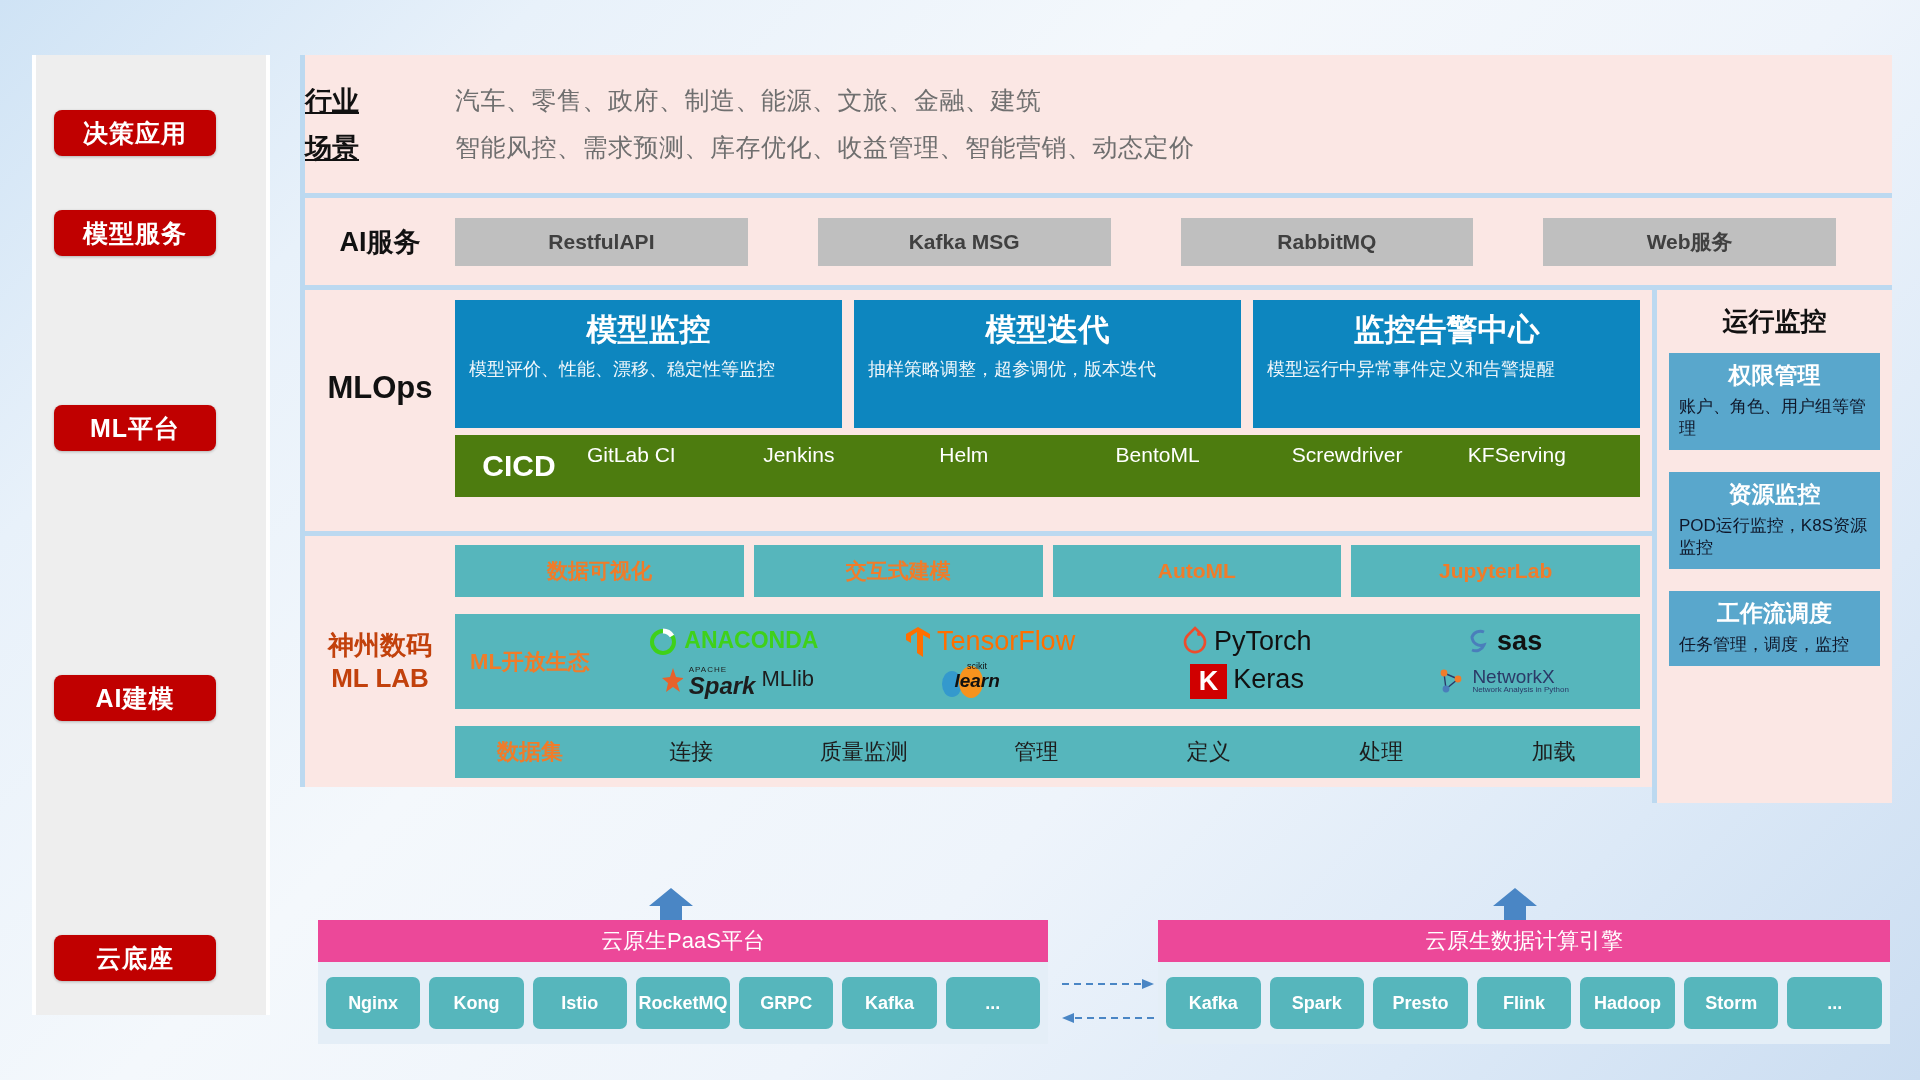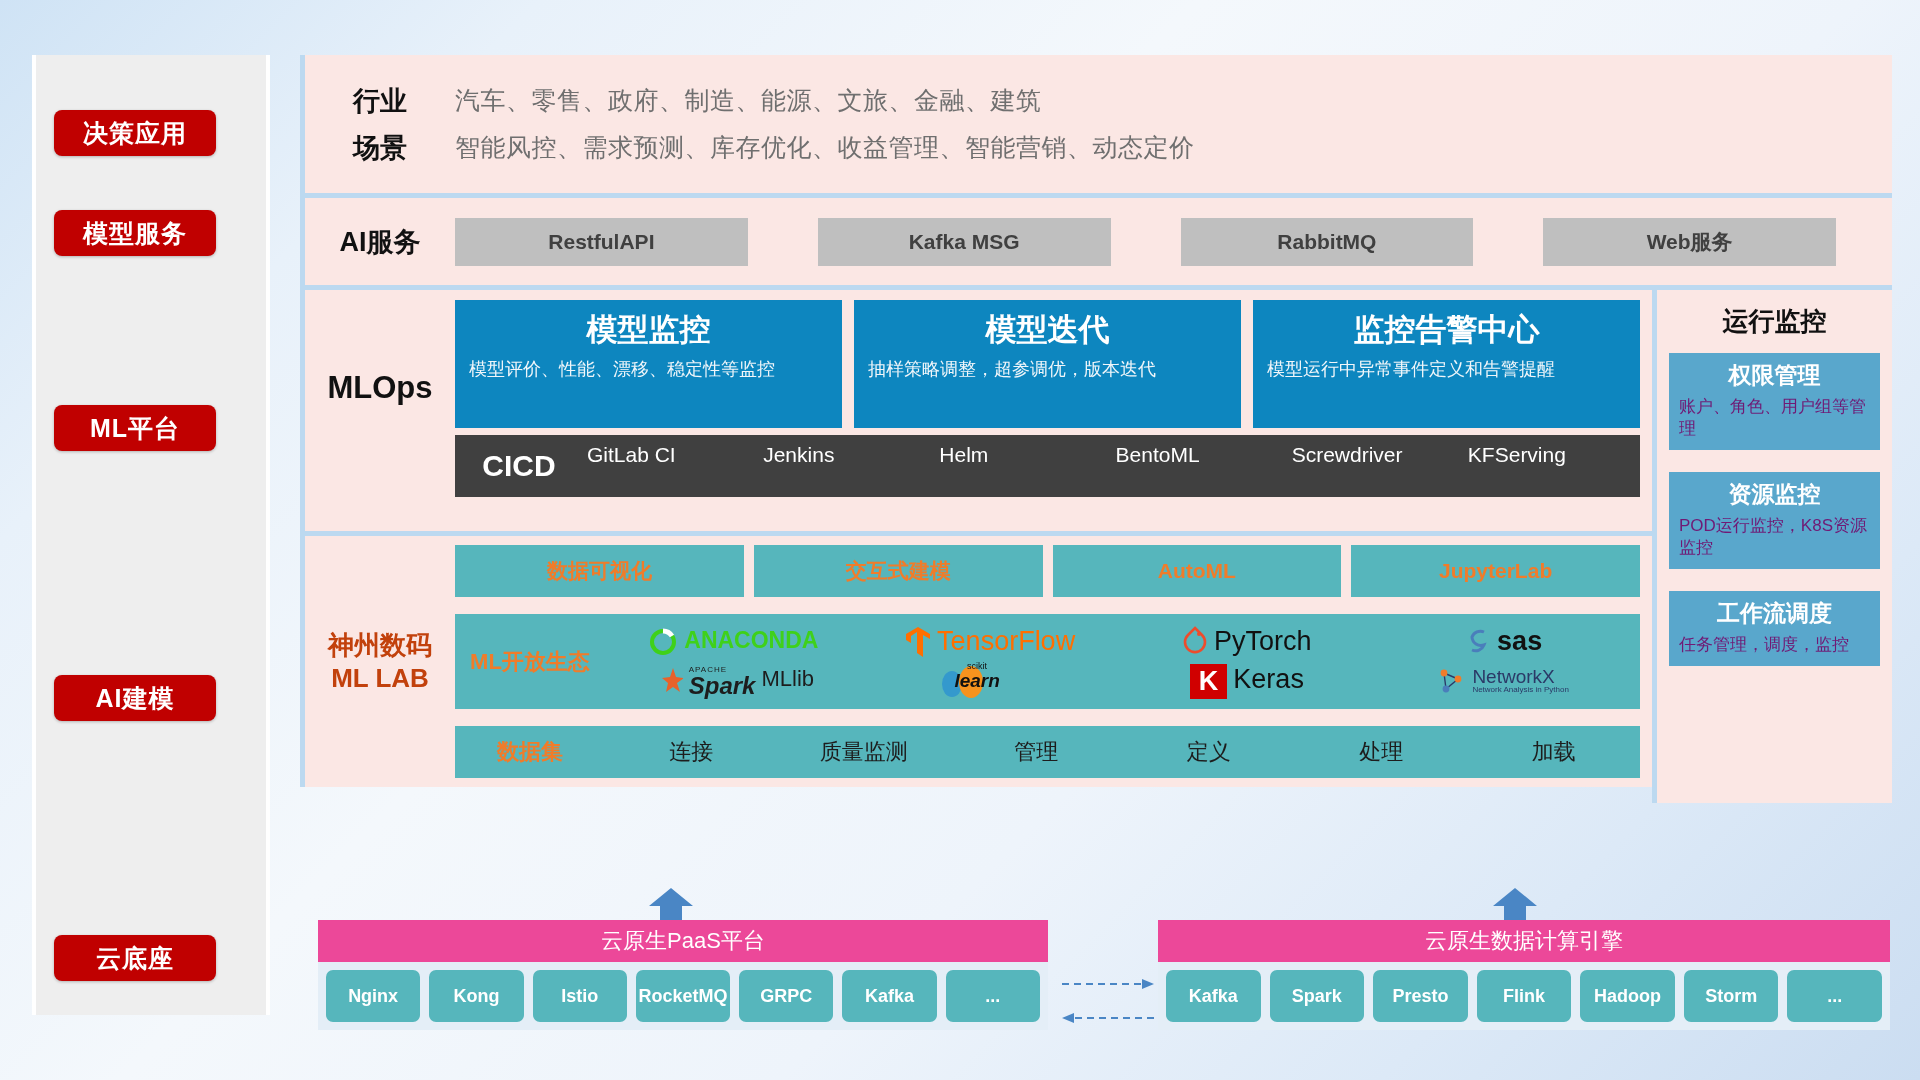--- a/index.html
+++ b/index.html
@@ -39,23 +39,24 @@
     border-left: 5px solid #bcd9f0;
     border-right: 0; 
     position: relative;
   }
   .band.first { border-top: 0; }
 
   
   #band-apps { padding: 22px 0 22px 0; height: 138px; }
   .kv-row { display: flex; align-items: center; height: 47px; }
   .kv-key {
-    width: 150px; text-align: center;
+    width: 150px; text-align: left;
     font-size: 27px; font-weight: bold; color: #111;
     flex: 0 0 150px;
+    text-decoration: underline;
   }
   .kv-val { font-size: 25px; color: #6f6f6f; letter-spacing: .5px; }
 
   
   #band-svc { height: 92px; display: flex; align-items: center; }
   #svc-label {
     width: 150px; flex: 0 0 150px; text-align: center;
     font-size: 27px; font-weight: bold; color: #111;
   }
   #svc-boxes { display: flex; flex: 1; gap: 70px; padding-right: 56px; }
@@ -75,21 +76,21 @@
   }
   #mlops-body { flex: 1; padding: 10px 0 10px 0; display: flex; flex-direction: column; gap: 7px; }
   #mlops-cards { display: flex; gap: 12px; height: 128px; }
   .mlops-card {
     flex: 1; background: #0d86bf; color: #fff;
     padding: 9px 14px 9px 14px;
   }
   .mlops-card h4 { font-size: 31px; text-align: center; font-weight: bold; margin-bottom: 7px; }
   .mlops-card p { font-size: 18px; line-height: 1.3; color: #f0f6fa; }
   #cicd-bar {
-    height: 62px; background: #404040; color: #fff;
+    height: 62px; background: #4d7c0f; color: #fff;
     display: flex; align-items: center;
   }
   #cicd-title { width: 128px; text-align: center; font-size: 30px; font-weight: bold; flex: 0 0 128px; }
   .cicd-item {
     flex: 1; font-size: 21px; line-height: 1.05;
     padding-left: 4px; overflow: hidden; height: 44px;
   }
 
   
   #band-lab { height: 256px; display: flex; }
@@ -128,34 +129,34 @@
   #monitor {
     position: absolute; right: 0; top: 0; width: 240px;
     background: #fbe7e4;
     border-left: 5px solid #bcd9f0;
     border-top: 5px solid #bcd9f0;
     padding: 10px 12px 10px 12px;
   }
   #monitor-title { text-align: center; font-size: 26px; font-weight: bold; color: #111; margin: 4px 0 14px; }
   .mon-card { background: #59a7cc; color: #fff; padding: 7px 10px 10px; margin-bottom: 22px; }
   .mon-card h5 { font-size: 23px; text-align: center; font-weight: bold; margin-bottom: 5px; }
-  .mon-card p { font-size: 17px; line-height: 1.3; color: #701a75; }
+  .mon-card p { font-size: 17px; line-height: 1.3; color: #0f172a; }
 
   
   #cloud { position: absolute; left: 300px; top: 898px; width: 1592px; height: 160px; }
   .cloud-col { position: absolute; top: 22px; }
   #cloud-left { left: 18px; width: 730px; }
   #cloud-right { left: 858px; width: 732px; }
   .cloud-head {
     height: 42px; background: #ec4899; color: #fff;
     display: flex; align-items: center; justify-content: center;
     font-size: 22px;
   }
   .cloud-body {
-    background: #e4eef7; padding: 8px 8px; display: flex; gap: 9px;
+    background: #e4eef7; padding: 15px 8px; display: flex; gap: 9px;
   }
   .cloud-chip {
     flex: 1; height: 52px; background: #56b6bc; border-radius: 7px;
     color: #fff; font-size: 18px; font-weight: bold;
     display: flex; align-items: center; justify-content: center;
     text-align: center; line-height: 1.05; padding: 0 2px;
   }
   .up-arrow { position: absolute; top: -10px; }
   .dash-link { position: absolute; left: 760px; top: 74px; width: 96px; height: 60px; }
 </style>

